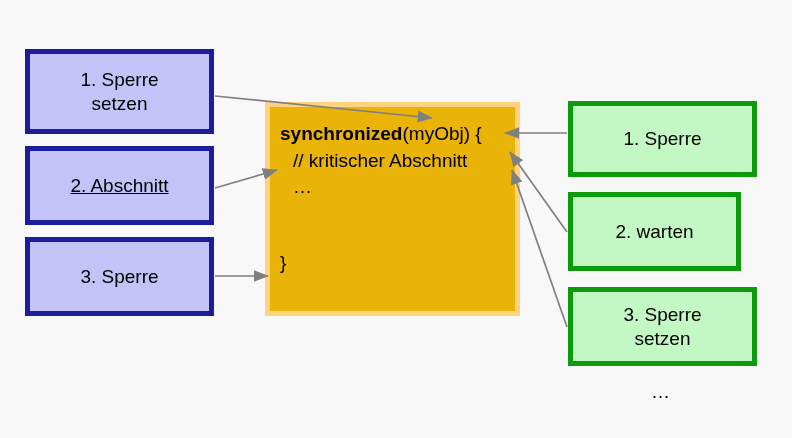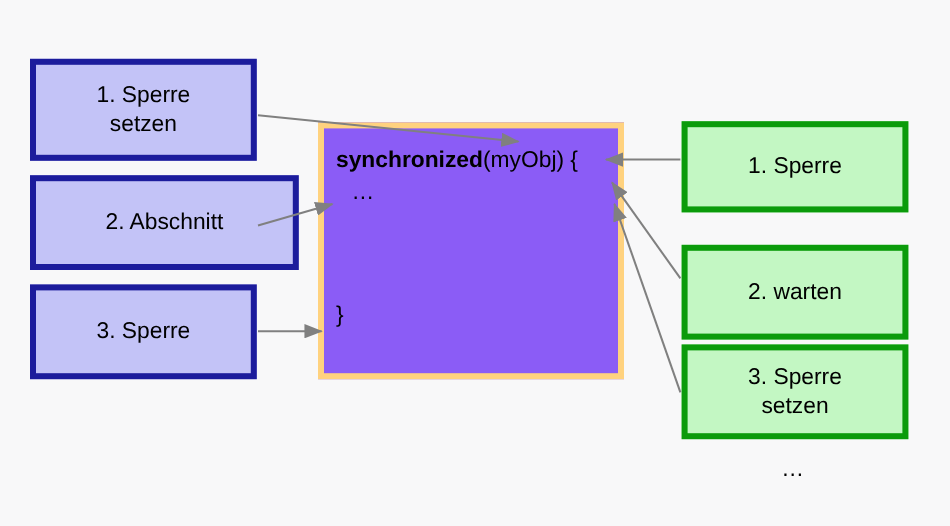--- a/index.html
+++ b/index.html
@@ -42,21 +42,21 @@
   }
   .node.green {
     background: #c3f7c3;
     border: 5px solid #0b9b0b;
   }
 
   
   .codeblock {
     position: absolute;
     box-sizing: border-box;
-    background: #8b5cf6;
+    background: #eab308;
     border: 5px solid #ffd27f;
     z-index: 2;
     padding: 14px 0 0 10px;
     font-size: 19px;
     color: #000000;
     line-height: 1.40;
   }
   .codeblock .cline { white-space: pre; display: block; }
   .codeblock .kw { font-weight: bold; }
   .codeblock .indent { padding-left: 13px; }
@@ -104,39 +104,40 @@
     <line x1="567" y1="133" x2="505" y2="133" stroke="#808080" stroke-width="1.7" marker-end="url(#ah)"></line>
     <line x1="567" y1="232" x2="510" y2="152" stroke="#808080" stroke-width="1.7" marker-end="url(#ah)"></line>
     <line x1="567" y1="327" x2="512" y2="170" stroke="#808080" stroke-width="1.7" marker-end="url(#ah)"></line>
   </svg>
 
   <div class="node blue" style="left:25px; top:49px; width:189px; height:85px;">
     <span class="ln">1. Sperre</span>
     <span class="ln">setzen</span>
   </div>
 
-  <div class="node blue" style="left:25px; top:146px; width:224px; height:79px;">
+  <div class="node blue" style="left:25px; top:146px; width:189px; height:79px;text-decoration:underline;">
     <span class="ln">2. Abschnitt</span>
   </div>
 
   <div class="node blue" style="left:25px; top:237px; width:189px; height:79px;">
     <span class="ln">3. Sperre</span>
   </div>
 
   <div class="codeblock" style="left:265px; top:102px; width:255px; height:214px;">
     <span class="cline"><span class="kw">synchronized</span><span>(myObj) {</span></span>
+    <span class="cline indent">// kritischer Abschnitt</span>
     <span class="cline indent">…</span>
     <span class="closing">}</span>
   </div>
 
   <div class="node green" style="left:568px; top:101px; width:189px; height:76px;">
     <span class="ln">1. Sperre</span>
   </div>
 
-  <div class="node green" style="left:568px; top:192px; width:189px; height:79px;margin-top:12px;">
+  <div class="node green" style="left:568px; top:192px; width:173px; height:79px;">
     <span class="ln">2. warten</span>
   </div>
 
   <div class="node green" style="left:568px; top:287px; width:189px; height:79px;">
     <span class="ln">3. Sperre</span>
     <span class="ln">setzen</span>
   </div>
 
   <div class="loose-text" style="left:651px; top:381px;">…</div>
 

